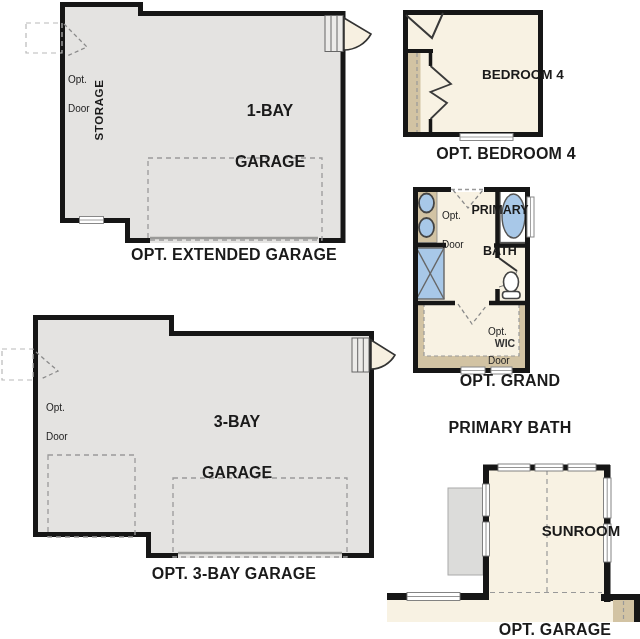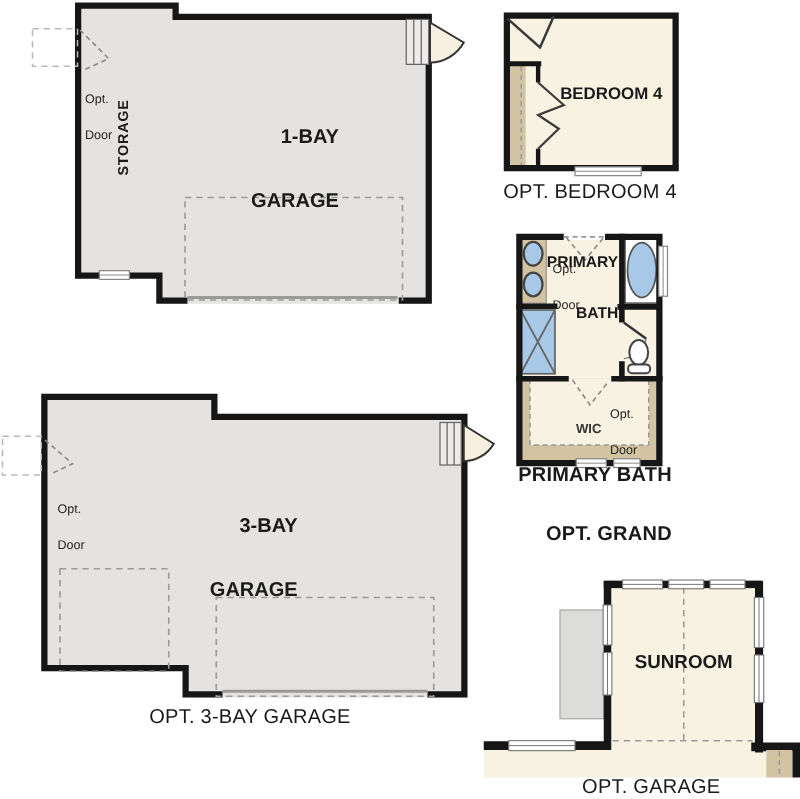--- a/index.html
+++ b/index.html
@@ -1,21 +1,21 @@
 <!DOCTYPE html>
 <html><head>
 <meta charset="utf-8">
 <style>
   html,body{margin:0;padding:0;background:#ffffff;}
   #canvas{position:relative;width:640px;height:639px;background:#ffffff;overflow:hidden;
           font-family:"Liberation Sans",sans-serif;}
   svg{position:absolute;left:0;top:0;}
   .lbl{position:absolute;color:#1a1a1a;white-space:pre;z-index:5;}
-  .center{transform:translate(-50%,-50%);text-align:right;}
-  .caption{font-weight:normal;font-size:16px;letter-spacing:.2px;}
+  .center{transform:translate(-50%,-50%);text-align:center;margin-left:34px;}
+  .caption{font-weight:bold;font-size:16px;letter-spacing:.2px;}
   .room-lg{font-weight:bold;font-size:16px;line-height:17px;}
   .room-md{font-weight:bold;font-size:13.5px;line-height:14px;}
   .room-sm{font-weight:bold;font-size:12.5px;line-height:13.5px;}
   .wic{font-size:10.5px;font-weight:bold;color:#333;}
   .optdoor{font-size:10px;line-height:9.5px;color:#222;}
   .storage{font-weight:bold;font-size:11.5px;letter-spacing:.6px;
            transform:translate(-50%,-50%) rotate(-90deg);}
   .cap2{font-weight:bold;font-size:16px;line-height:15.5px;letter-spacing:.2px;}
 </style>
 </head>
@@ -199,40 +199,41 @@
 
 <div class="lbl storage" style="left:99px;top:110px;">STORAGE</div>
 <div class="lbl center room-lg" style="left:236px;top:127px;">
   <div>1-BAY</div>
   <div>GARAGE</div>
 </div>
 <div class="lbl optdoor" style="left:68px;top:56px;">
   <div>Opt.</div>
   <div>Door</div>
 </div>
+<div class="lbl center caption" style="left:200px;top:255px;">OPT. EXTENDED GARAGE</div>
 
 <div class="lbl center room-md" style="left:489px;top:75px;">BEDROOM 4</div>
 <div class="lbl center caption" style="left:472px;top:154px;">OPT. BEDROOM 4</div>
 
 <div class="lbl optdoor" style="left:442px;top:192px;">
   <div>Opt.</div>
   <div>Door</div>
 </div>
 <div class="lbl center room-sm" style="left:466px;top:224px;">
   <div>PRIMARY</div>
   <div>BATH</div>
 </div>
 <div class="lbl optdoor" style="left:488px;top:308px;">
   <div>Opt.</div>
   <div>Door</div>
 </div>
 <div class="lbl center wic" style="left:471px;top:343px;">WIC</div>
 <div class="lbl center cap2" style="left:476px;top:396px;">
+  <div>OPT. GRAND</div>
   <div>PRIMARY BATH</div>
-  <div>OPT. GRAND</div>
 </div>
 
 <div class="lbl optdoor" style="left:46px;top:384px;">
   <div>Opt.</div>
   <div>Door</div>
 </div>
 <div class="lbl center room-lg" style="left:203px;top:438px;">
   <div>3-BAY</div>
   <div>GARAGE</div>
 </div>

